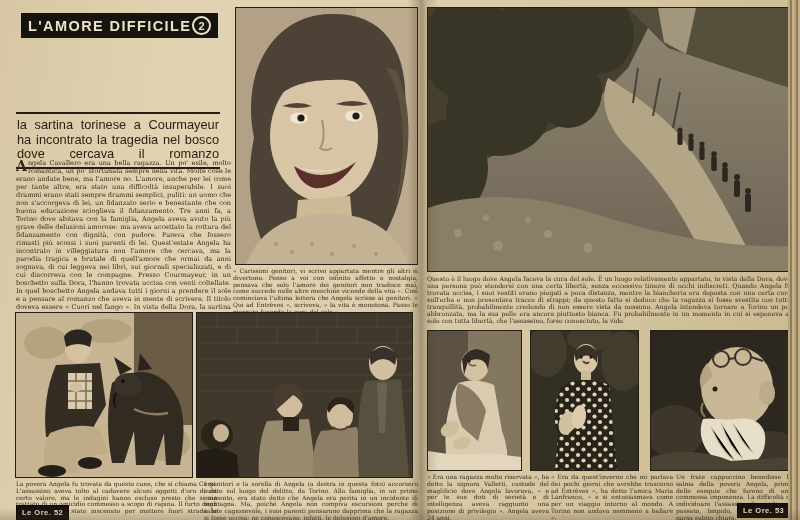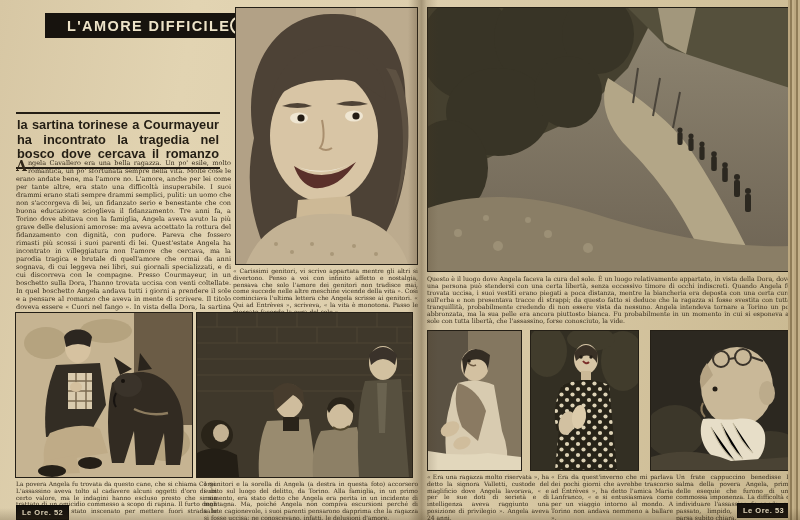--- a/index.html
+++ b/index.html
@@ -6,34 +6,34 @@
   html,body{margin:0;padding:0;background:#6b5f4a;}
   #spread{
     position:relative;width:800px;height:520px;overflow:hidden;
     background:linear-gradient(100deg,#d7c7a4 0%,#e2d4b2 22%,#ddcead 48%,#d5c5a0 72%,#c9b890 100%);
     font-family:"DejaVu Serif","Liberation Serif",serif;color:#2b2316;
   }
   .abs{position:absolute;}
   
   #series-badge{
     left:21px;top:13px;width:197px;height:25px;background:#17130e;color:#ede3c8;
-    display:flex;align-items:center;padding:0 22px;box-sizing:border-box;
-    font-family:"Liberation Sans",sans-serif;font-weight:bold;font-size:14.5px;letter-spacing:1.4px;white-space:nowrap;margin-left:24px;
+    display:flex;align-items:center;justify-content:space-between;padding:0 7px;box-sizing:border-box;
+    font-family:"Liberation Sans",sans-serif;font-weight:bold;font-size:14.5px;letter-spacing:1.4px;white-space:nowrap;
   }
   #series-number{
     flex:none;width:15px;height:15px;border:2px solid #ede3c8;border-radius:50%;
     display:flex;align-items:center;justify-content:center;font-size:11px;letter-spacing:0;
   }
   #headline{left:10px;top:36px;width:220px;text-align:center;color:#221d15;
     font-family:"Liberation Sans",sans-serif;font-weight:bold;line-height:34px;}
   #headline .hl{display:inline-block;font-size:33px;transform:scaleX(.84);transform-origin:center;letter-spacing:0px;white-space:nowrap;}
   #standfirst{
     left:16px;top:112px;width:204px;border-top:2.5px solid #241e14;border-bottom:2.5px solid #241e14;
     padding:4px 1px 5px;box-sizing:border-box;
-    font-family:"Liberation Sans",sans-serif;font-weight:bold;font-size:12.8px;line-height:14.5px;
+    font-family:"Liberation Sans",sans-serif;font-weight:normal;font-size:12.8px;line-height:14.5px;
     text-align:justify;text-align-last:justify;color:#241e14;
   }
   
   #body-text{left:16px;top:159px;width:215px;height:152px;font-size:6.5px;line-height:8px;
     text-align:justify;color:#33291a;overflow:hidden;}
   #body-text .dropcap{float:left;font-size:14px;line-height:13px;font-weight:bold;padding:1px 1px 0 0;}
   
   .photo{outline:1.5px solid #241f16;background:#9b8f77;overflow:hidden;}
   .photo svg{display:block;}
   

